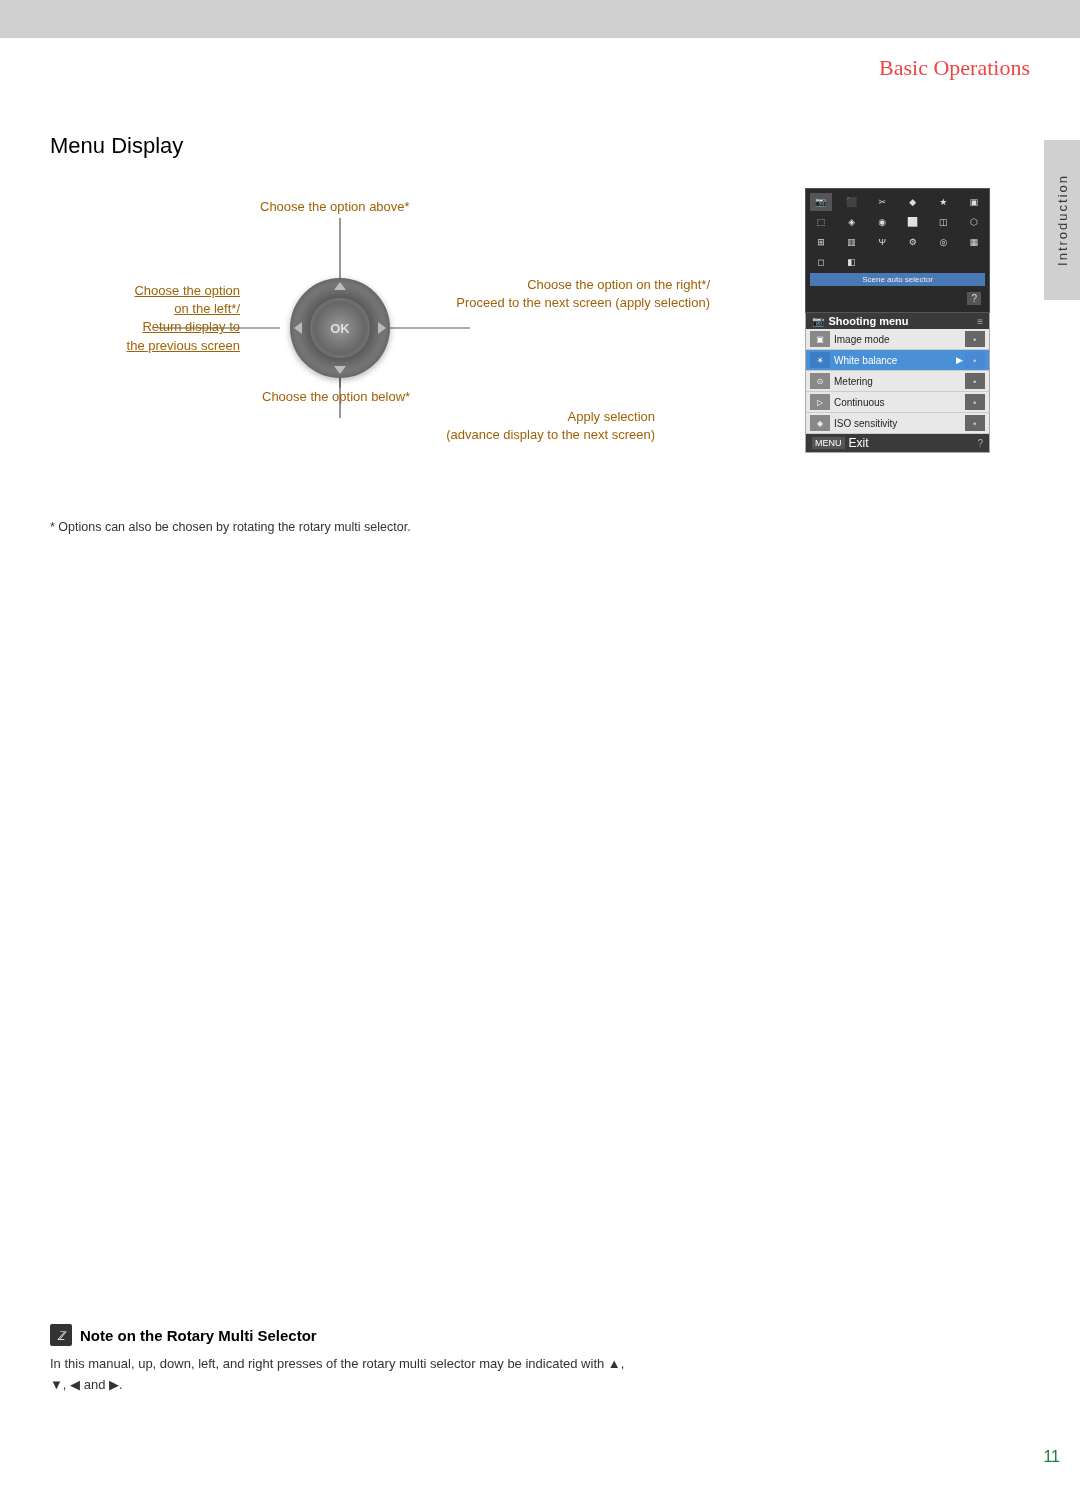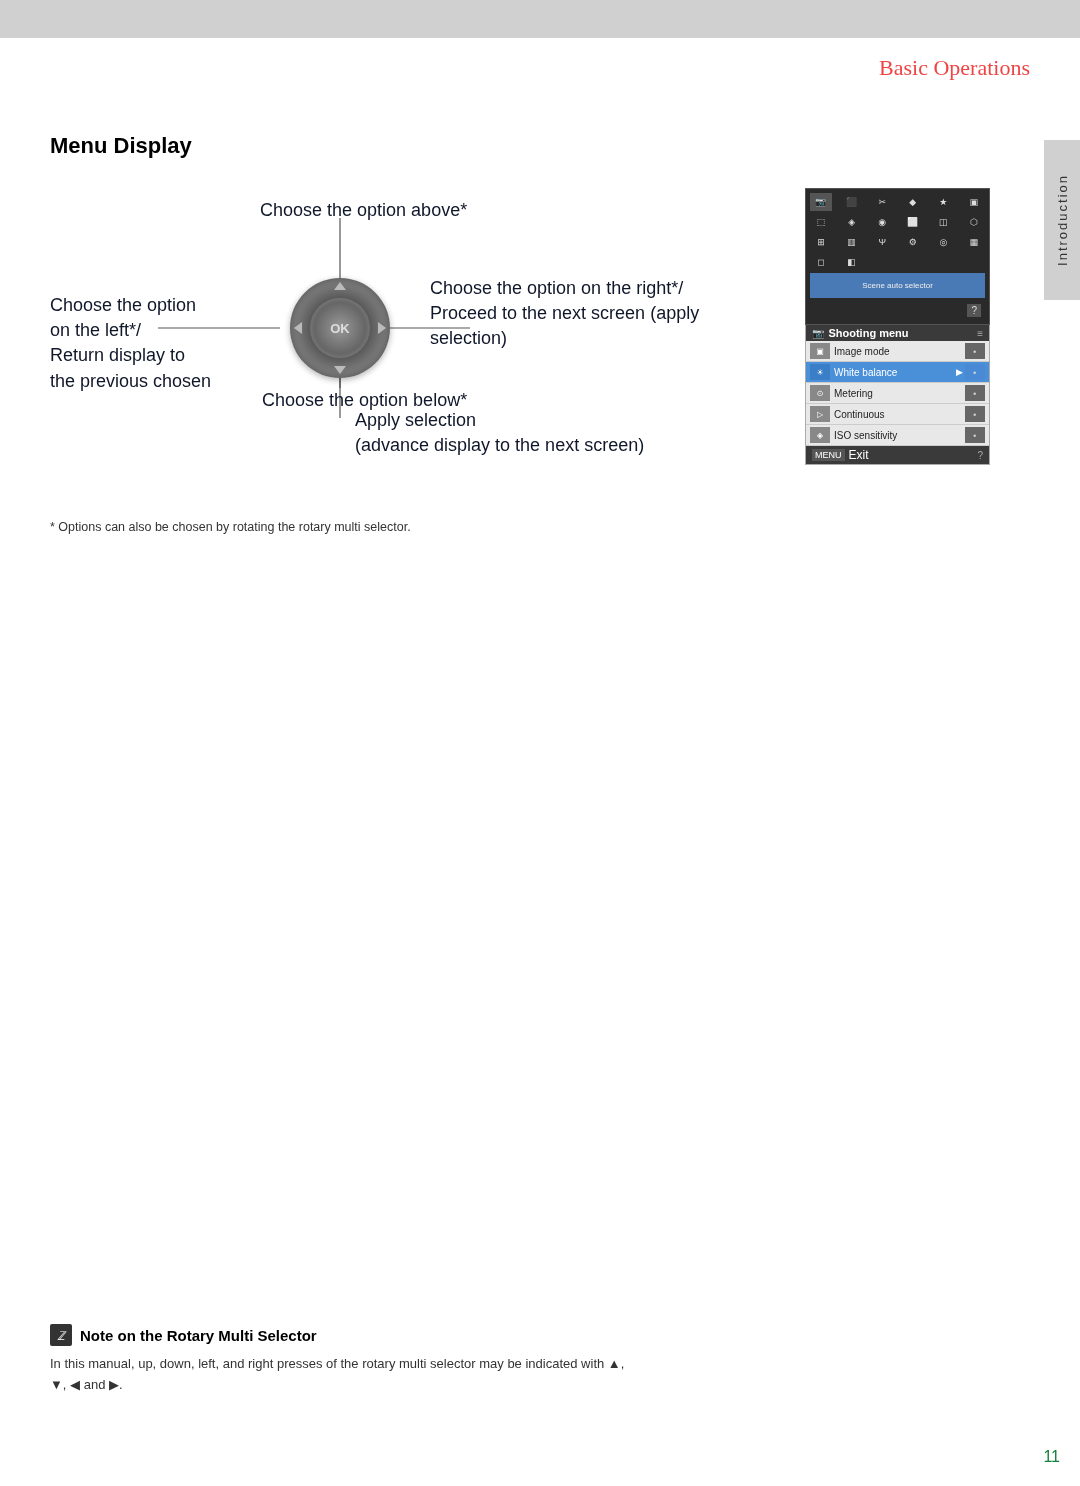--- a/index.html
+++ b/index.html
@@ -61,21 +61,21 @@
       right: 50px;
       bottom: 0;
     }
 
     
     .menu-display-title {
       position: absolute;
       top: 95px;
       left: 0;
       font-size: 22px;
-      font-weight: bold;
+      font-weight: normal;
       color: #000;
     }
 
     
     .diagram-container {
       position: absolute;
       top: 150px;
       left: 0;
       width: 760px;
       height: 320px;
@@ -158,23 +158,24 @@
       top: 50%;
       transform: translateY(-50%);
       border-top: 6px solid transparent;
       border-bottom: 6px solid transparent;
       border-left: 8px solid #bbb;
     }
 
     
     .diagram-label {
       position: absolute;
-      font-size: 18px;
-      color: #0f172a;
+      font-size: 13px;
+      color: #a16207;
       line-height: 1.4;
+      text-align: right;
     }
 
     
     .camera-menu {
       position: absolute;
       top: 150px;
       right: 40px;
       width: 185px;
     }
 
@@ -362,21 +363,21 @@
       left: 0;
       width: 100%;
       height: 100%;
       pointer-events: none;
     }
 
     .scene-auto-text {
       font-size: 8px;
       color: #eee;
       text-align: center;
-      padding: 8px;
+      padding: 2px;
       background: #4a7ab5;
     }
 
   </style>
 </head>
 <body>
 
 <div class="top-bar"></div>
 
 <div class="side-tab">
@@ -413,25 +414,25 @@
         <div class="arrow arrow-left"></div>
         <div class="arrow arrow-right"></div>
         <div class="inner-ring">
           <span class="ok-label">OK</span>
         </div>
       </div>
     </div>
 
     <div class="diagram-label" style="top:200px; left:212px;">Choose the option below*</div>
 
-    <div class="diagram-label" style="top:105px; left:0px; width:190px;">
+    <div class="diagram-label" style="top:94px; left:0px; width:190px;text-decoration:underline;">
       <span>Choose the option</span><br>
       <span>on the left*/</span><br>
       <span>Return display to</span><br>
-      <span>the previous chosen</span>
+      <span>the previous screen</span>
     </div>
 
     <div class="diagram-label" style="top:220px; left:305px; width:300px;">
       <span>Apply selection</span><br>
       <span>(advance display to the next screen)</span>
     </div>
 
     <div class="diagram-label" style="top:88px; left:380px; width:280px;">
       <span>Choose the option on the right*/</span><br>
       <span>Proceed to the next screen (apply selection)</span>

